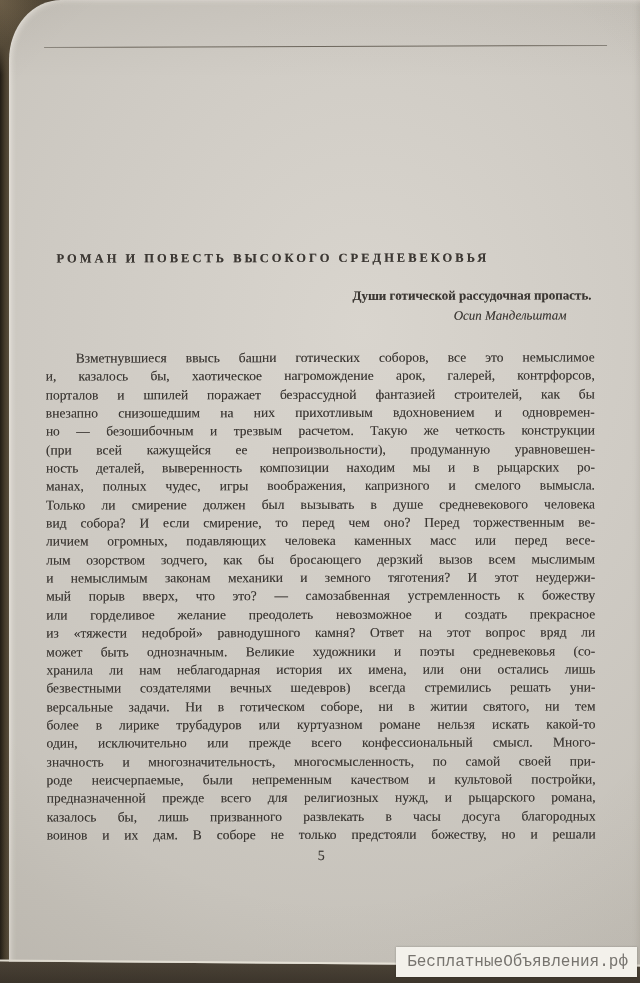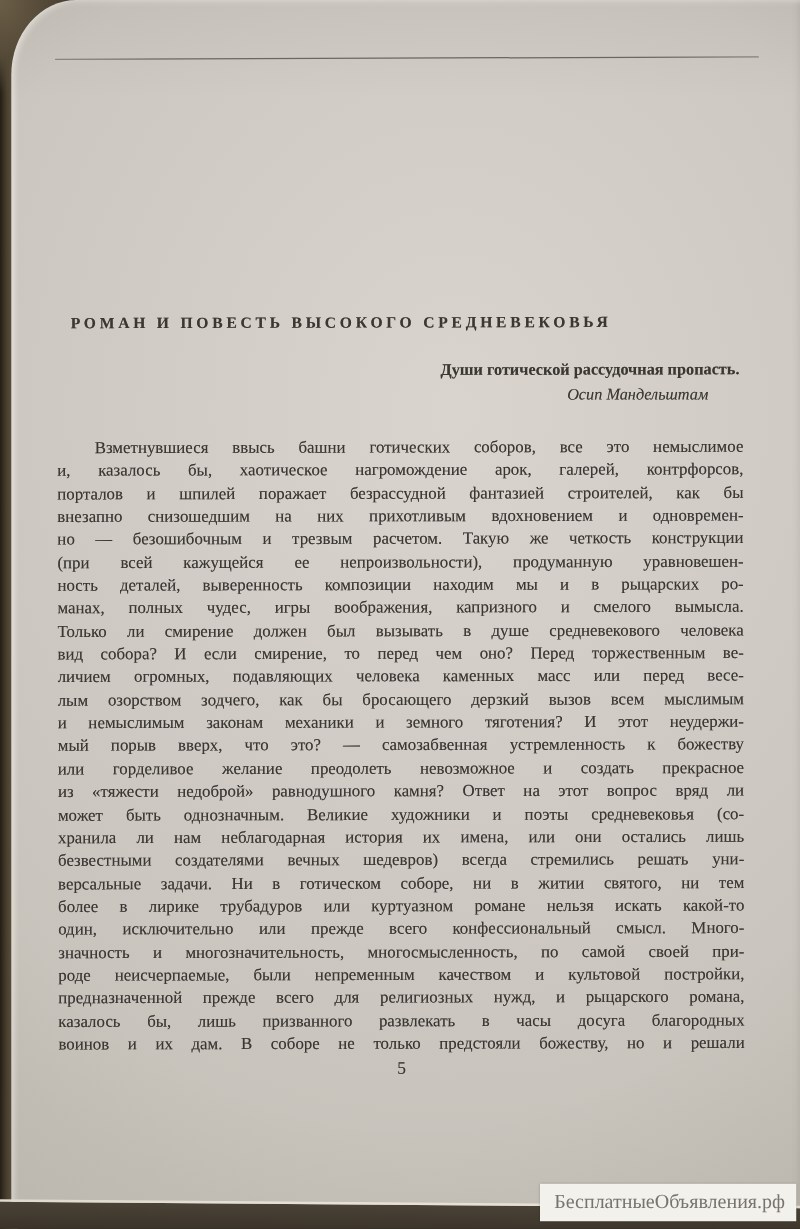--- a/index.html
+++ b/index.html
@@ -76,21 +76,21 @@
   .body-line:first-child{text-indent:30px;}
   .page-num{
     position:absolute;left:46px;top:848px;width:549px;
     text-align:center;font-size:14px;color:var(--ink);
     text-shadow:0 0 .4px rgba(59,55,51,.5);
   }
   .watermark{
     position:absolute;right:3px;top:947px;z-index:5;
     background:var(--wm-bg);
     color:var(--wm-ink);
-    font-family:Liberation Serif, serif;
+    font-family:Liberation Mono, monospace;
     font-size:16px;line-height:1;
     padding:7px 9px 7px 11px;
     box-shadow:0 0 2px rgba(0,0,0,.25);
   }
 </style>
 </head>
 <body>
 
 <div class="photo">
 

